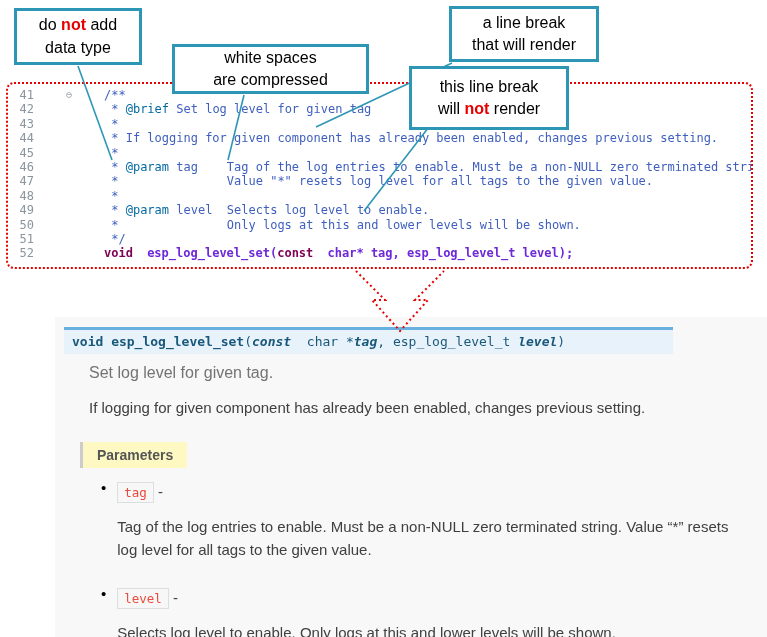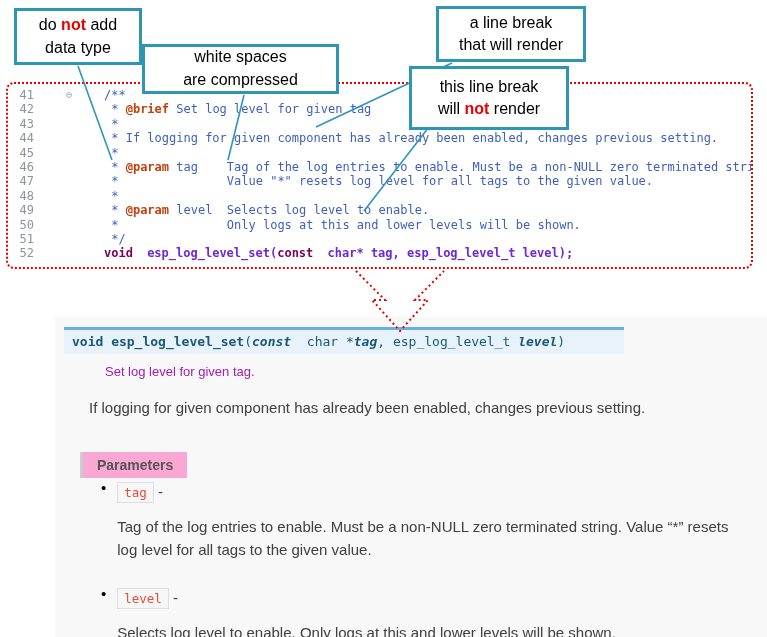--- a/index.html
+++ b/index.html
@@ -10,67 +10,67 @@
 
   
   .callout{
     position:absolute;background:#ffffff;border:3px solid #2e96b5;
     display:flex;flex-direction:column;align-items:center;justify-content:center;
     font-size:16px;color:#000;text-align:center;line-height:1.4;z-index:10;
     box-sizing:border-box;
   }
   .callout .red{color:#e60000;font-weight:bold;}
   #box1{left:14px;top:8px;width:128px;height:57px;}
-  #box2{left:142px;top:44px;width:197px;height:50px;justify-content:flex-end;}
-  #box3{left:436px;top:6px;width:150px;height:56px;}
+  #box2{left:172px;top:44px;width:197px;height:50px;}
+  #box3{left:449px;top:6px;width:150px;height:56px;}
   #box4{left:409px;top:66px;width:160px;height:64px;}
 
   
   #overlay{position:absolute;left:0;top:0;z-index:5;pointer-events:none;}
 
   
   #code-box{
     position:absolute;left:6px;top:82px;width:747px;height:187px;
     border:2px dotted #e60000;border-radius:8px;background:#fff;
     box-sizing:border-box;padding:4px 2px 0 2px;overflow:hidden;z-index:1;
   }
   .code-line{
     display:flex;height:14.4px;line-height:14.4px;white-space:pre;
     font-family:"DejaVu Sans Mono", monospace;font-size:12px;gap:28px;
   }
   .gutter{flex:0 0 24px;text-align:right;color:#8a959e;}
   .fold{flex:0 0 14px;text-align:center;color:#9aa5ad;font-size:10px;line-height:14px;}
   .code-content{flex:1 1 auto;}
   .tok-comment{color:#3f5fbf;}
-  .tok-tag{color:#c2410c;font-weight:bold;text-align:center;}
+  .tok-tag{color:#0369a1;font-weight:normal;text-align:center;}
   .tok-keyword{color:#7f0055;font-weight:bold;}
   .tok-code{color:#6d28d9;font-weight:bold;margin-left:7px;}
 
   
   #docs-panel{
     position:absolute;left:55px;top:317px;width:712px;height:320px;
     background:#f8f8f8;z-index:0;
   }
   #signature{
-    position:absolute;left:64px;top:327px;width:560px;height:27px;
+    position:absolute;left:64px;top:327px;width:609px;height:27px;
     background:#e7f2fa;border-top:3px solid #6ab0de;box-sizing:border-box;
     font-family:"DejaVu Sans Mono", monospace;font-size:13px;color:#19587a;
     padding:4px 16px 0 8px;z-index:2;white-space:pre;
   }
   .sg-kw{font-weight:bold;}
   .sg-name{font-weight:bold;}
   .sg-kwi{font-weight:bold;font-style:italic;}
   .sg-param{font-weight:bold;font-style:italic;}
   .sg-p{}
   .sg-type{}
-  #brief-text{position:absolute;left:105px;top:364px;font-size:13px;color:#a21caf;z-index:2;}
+  #brief-text{position:absolute;left:89px;top:364px;font-size:16px;color:#737373;z-index:2;}
   #detail-text{position:absolute;left:89px;top:399px;font-size:15px;color:#404040;z-index:2;}
   #parameters-rubric{
-    position:absolute;left:80px;top:452px;z-index:2;
-    background:#f9a8d4;border-left:3px solid #cccccc;
+    position:absolute;left:80px;top:442px;z-index:2;
+    background:#fef9c3;border-left:3px solid #cccccc;
     padding:5px 14px;font-size:14px;font-weight:bold;color:#555;
   }
   #params-list{position:absolute;left:101px;top:477px;width:650px;z-index:2;}
   .param-item{display:flex;gap:11px;margin-bottom:22px;}
   .bullet{font-size:15px;line-height:21px;color:#000;flex:0 0 auto;}
   .param-head{line-height:29px;}
   .chip{
     font-family:"DejaVu Sans Mono", monospace;font-size:12.5px;color:#e74c3c;
     background:#f7f7f7;border:1px solid #dcdfe0;padding:2px 6px;
   }

